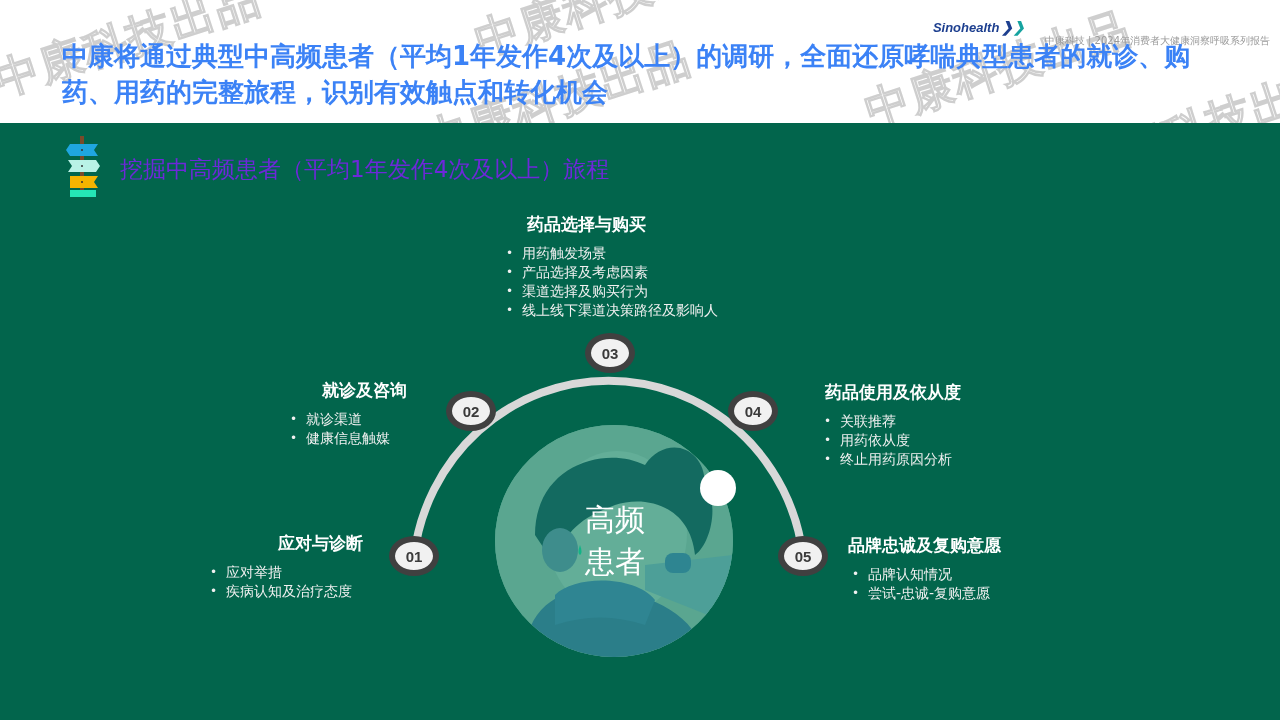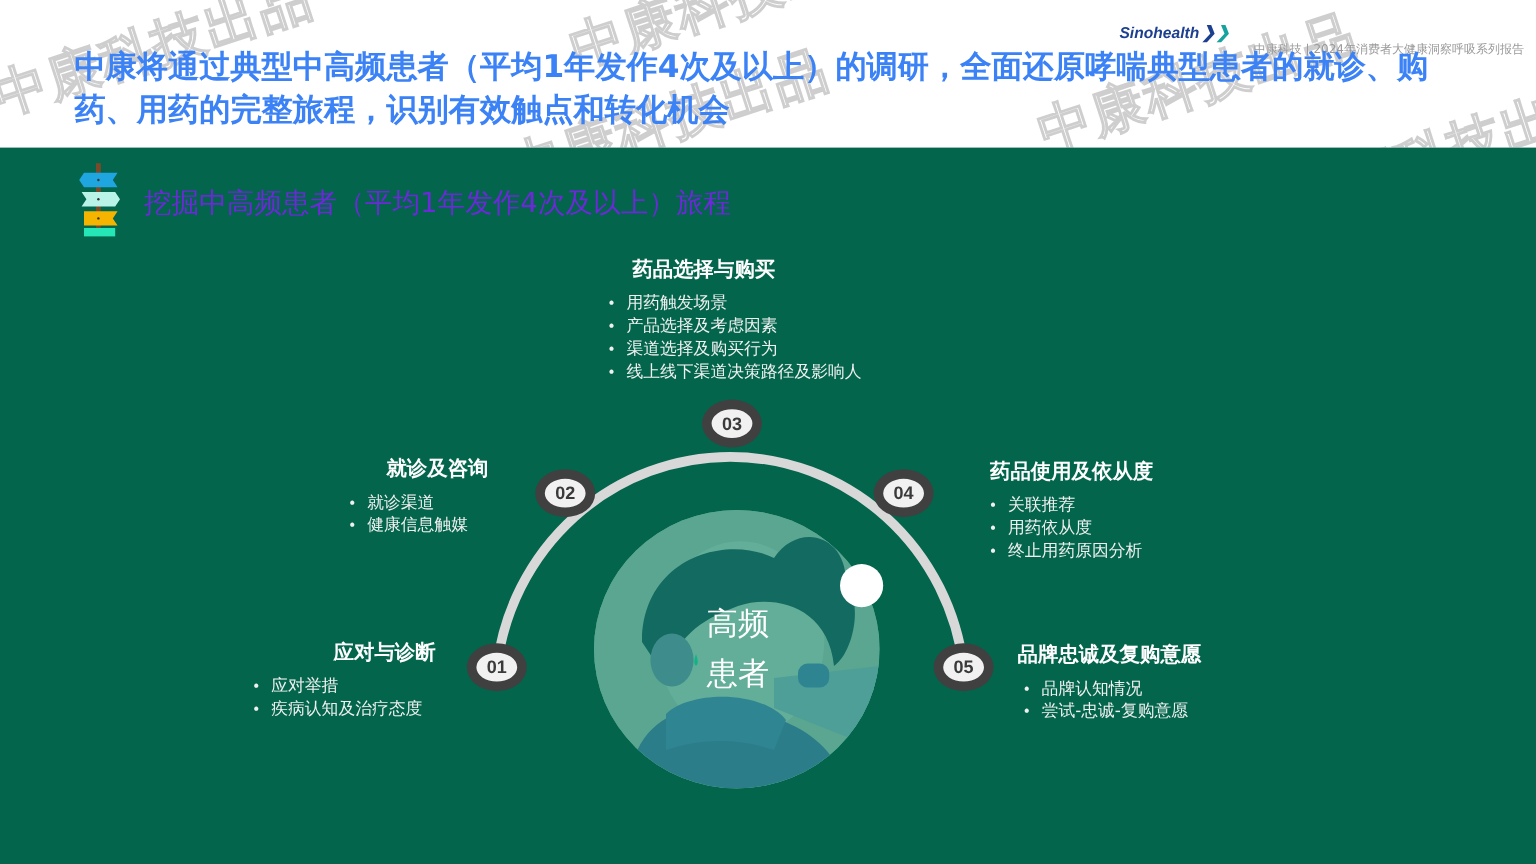--- a/index.html
+++ b/index.html
@@ -19,33 +19,33 @@
     font-weight: bold; color: #3b82f6; }
 
   .main { position: absolute; left: 0; top: 123px; width: 1280px; height: 597px; background: #02654c; }
 
   .section-icon { position: absolute; left: 64px; top: 134px; width: 38px; height: 64px; }
   .section-title { position: absolute; left: 120px; top: 154px; font-size: 23px; color: #6d28d9; }
 
   .arc-svg { position: absolute; left: 0; top: 0; width: 1280px; height: 720px; pointer-events: none; }
 
   .node { position: absolute; width: 50px; height: 40px; border-radius: 50%; background: #f1f1f1;
-    border: 8px solid #404040; display: flex; align-items: center; justify-content: center;
+    border: 6px solid #404040; display: flex; align-items: center; justify-content: center;
     font-family: "Liberation Sans", sans-serif; font-weight: bold; font-size: 15px; color: #3a3a3a; }
 
   .stage { position: absolute; color: #ffffff; }
   .stage-title { font-size: 17px; font-weight: bold; margin-bottom: 8px; white-space: nowrap; }
   .stage-list { list-style: none; }
   .stage-list li { font-size: 14px; line-height: 19px; white-space: nowrap; position: relative; padding-left: 18px; color: #f0f0f0; }
   .stage-list li::before { content: "•"; position: absolute; left: 2px; top: 0; font-size: 12px; }
 
   .center-circle { position: absolute; left: 495px; top: 425px; width: 238px; height: 232px; border-radius: 50%;
     background: #5aa690; overflow: hidden; }
   .center-label { position: absolute; left: 0; top: 0; width: 100%; height: 100%; display: flex; flex-direction: column;
-    align-items: center; justify-content: center; color: #ffffff; font-size: 26px; line-height: 42px; padding-left: 2px; }
+    align-items: center; justify-content: center; color: #ffffff; font-size: 30px; line-height: 42px; padding-left: 2px; }
   .bubble { position: absolute; left: 700px; top: 470px; width: 36px; height: 36px; border-radius: 50%; background: #ffffff; }
 </style>
 </head>
 <body>
 
 <div class="header">
   <div class="watermark" style="left:-10px; top:10px;">中康科技出品</div>
   <div class="watermark" style="left:420px; top:70px;">中康科技出品</div>
   <div class="watermark" style="left:470px; top:-30px;">中康科技出品</div>
   <div class="watermark" style="left:860px; top:40px;">中康科技出品</div>

